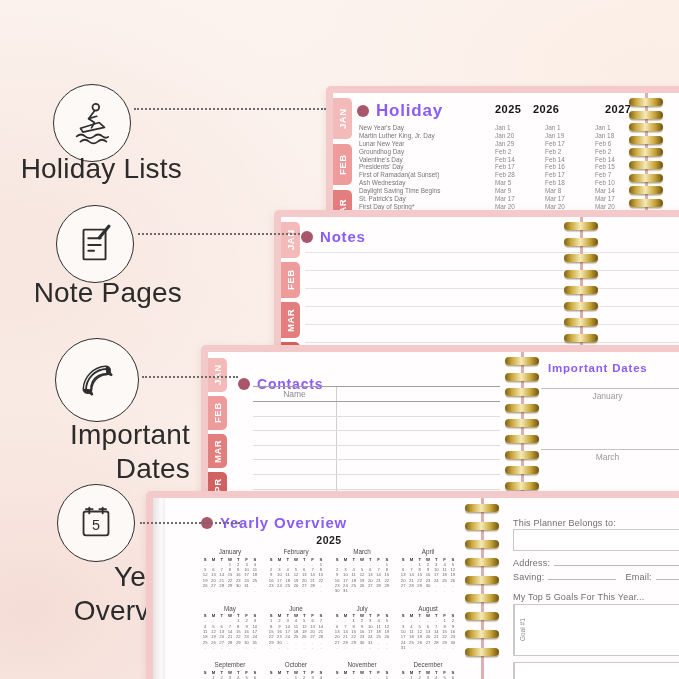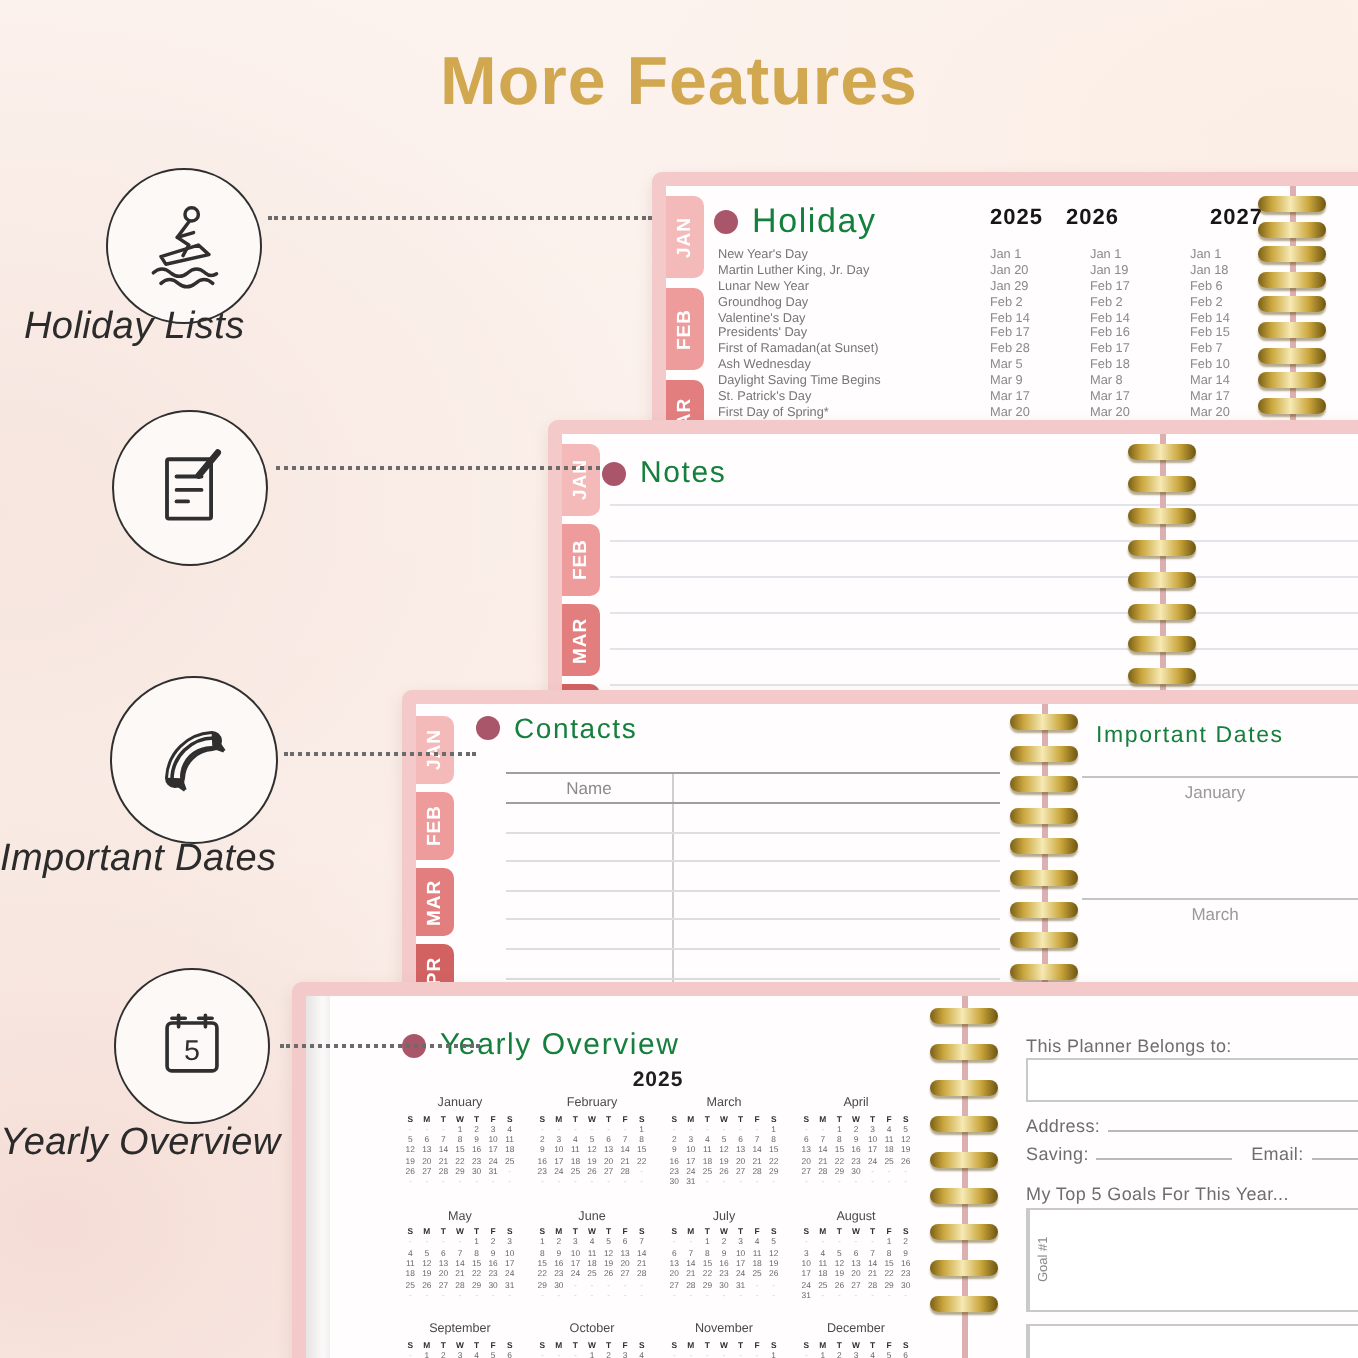--- a/index.html
+++ b/index.html
@@ -11,34 +11,34 @@
       radial-gradient(500px 300px at 96% 10%, #fbeee6 0%, rgba(251,238,230,0) 70%),
       linear-gradient(180deg,#fcf3ee 0%,#fbf0ea 60%,#faeee8 100%);}
   .abs{position:absolute;}
   
   .main-title{left:0;right:0;top:22px;text-align:center;font-size:34px;font-weight:800;
     color:#d1a850;letter-spacing:.5px;}
   
   .fcircle{width:76px;height:76px;border:1.7px solid #2f2f2f;border-radius:50%;
     background:#fdf9f6;display:flex;align-items:center;justify-content:center;}
   .fcircle svg{display:block;}
-  .flabel{text-align:left;font-size:19px;color:#2b2b2b;line-height:1.22;letter-spacing:.2px;font-style:italic;}
+  .flabel{text-align:right;font-size:28px;color:#2b2b2b;line-height:1.22;letter-spacing:.2px;}
   .dots{height:0;border-top:2.2px dotted #6b6b6b;z-index:10;}
   
   .card{background:#fffdfd;border:7px solid #f3c9c9;border-radius:5px;box-sizing:border-box;
     box-shadow:0 3px 8px rgba(160,110,110,.18);overflow:hidden;}
   .card .inner{position:absolute;inset:0;}
   .corner{position:absolute;width:38px;height:56px;top:-16px;left:-18px;z-index:6;
     border-left:11px solid #f6d97e;border-top:11px solid #f6d97e;
     border-top-left-radius:16px;border-bottom-left-radius:6px;}
   .tab{position:absolute;left:0;width:19px;border-radius:5px 0 0 5px;color:#fff;
     font-size:9.5px;font-weight:700;letter-spacing:.5px;display:flex;align-items:center;
     justify-content:center;writing-mode:vertical-rl;transform:rotate(180deg);z-index:4;}
   .bullet{width:12px;height:12px;border-radius:50%;background:#a9556a;display:inline-block;}
-  .ptitle{font-weight:400;color:#15803d;letter-spacing:.8px;}
+  .ptitle{font-weight:700;color:#8b5cf6;letter-spacing:.8px;}
   .trow{display:flex;align-items:center;gap:7px;}
   
   .spine{position:absolute;width:3px;background:#dcb0b0;top:0;bottom:0;}
   .spiral{position:absolute;display:flex;flex-direction:column;z-index:5;}
   .ring{width:34px;height:8px;border-radius:4px;flex:none;
     background:linear-gradient(90deg,#7a5f17,#caa63c 20%,#f6e9b4 48%,#caa63c 75%,#6d540f);
     box-shadow:0 1.5px 1px rgba(90,70,10,.45);}
   
   .yearhead{position:absolute;width:50px;padding-left:12px;font-size:11px;font-weight:700;
     color:#161616;letter-spacing:.5px;box-sizing:border-box;}
@@ -72,21 +72,20 @@
   .goalbox{display:flex;}
   .goaltag{width:14px;border-right:1px solid #c9c9c9;display:flex;align-items:center;
     justify-content:center;writing-mode:vertical-rl;transform:rotate(180deg);
     font-size:6.5px;color:#8a8a8a;}
 </style>
 </head>
 <body>
 
 <div id="stage">
 
-  <div class="abs main-title">More Features</div>
 
   <div class="abs fcircle" style="left:53px;top:84px;">
     <svg width="46" height="46" viewBox="0 0 48 48" fill="none" stroke="#2f2f2f" stroke-width="1.8" stroke-linecap="round" stroke-linejoin="round">
       <circle cx="28" cy="7.5" r="3.5"></circle>
       <path d="M26.5 11.5 L20.5 19.5 L26.5 23.5 L23.5 29"></path>
       <path d="M20.5 19.5 L29 17"></path>
       <path d="M12 29.5 L31.5 23.5 L37 28.5 L14.5 33.5 Z"></path>
       <path d="M8 38 q4.5 -4 9 0 q4.5 3.6 9 0 q4.5 -4 9 0 q3 2.5 6 .5"></path>
       <path d="M12 43.5 q4.5 -4 9 0 q4.5 3.6 9 0 q4.5 -4 9 0"></path>
     </svg>
@@ -97,20 +96,23 @@
   <div class="abs dots" style="left:134px;top:108px;width:192px;"></div>
 
   <div class="abs fcircle" style="left:56px;top:205px;">
     <svg width="46" height="46" viewBox="0 0 48 48" fill="none" stroke="#2f2f2f" stroke-width="2" stroke-linecap="round" stroke-linejoin="round">
       <rect x="12" y="9" width="23" height="31" rx="1"></rect>
       <path d="M17 18 L30 18"></path>
       <path d="M17 25 L30 25"></path>
       <path d="M17 31 L23 31"></path>
       <path d="M28.5 17.5 L38.5 5.5" stroke-width="3.4"></path>
     </svg>
+  </div>
+  <div class="abs flabel" style="left:12px;top:276px;width:170px;">
+    <div>Note Pages</div>
   </div>
   <div class="abs dots" style="left:138px;top:233px;width:162px;"></div>
 
   <div class="abs fcircle" style="left:55px;top:338px;width:82px;height:82px;">
     <svg width="48" height="48" viewBox="0 0 48 48" fill="none" stroke="#2f2f2f">
       <path d="M14.5 33 A 19.5 19.5 0 0 1 33 14.5" stroke-width="10" stroke-linecap="round"></path>
       <path d="M14.5 33 A 19.5 19.5 0 0 1 33 14.5" stroke-width="7" stroke="#fdf9f6" stroke-linecap="butt"></path>
       <path d="M14.5 33 A 19.5 19.5 0 0 1 33 14.5" stroke-width="10" stroke-linecap="round" stroke="none"></path>
       <path d="M13 34.5 A 21 21 0 0 1 34.5 13" stroke-width="1.8"></path>
       <path d="M19.5 39 A 14.5 14.5 0 0 1 39 19.5" stroke-width="1.8"></path>
@@ -274,21 +276,21 @@
   <div class="abs card" style="left:201px;top:345px;width:486px;height:168px;z-index:3;">
     <div class="corner"></div>
     <div class="inner">
       <div class="abs">
           <div class="tab" style="top: 6px; height: 34px; background: rgb(244, 185, 185);">JAN</div>
           <div class="tab" style="top: 44px; height: 34px; background: rgb(238, 155, 155);">FEB</div>
           <div class="tab" style="top: 82px; height: 34px; background: rgb(227, 126, 126);">MAR</div>
           <div class="tab" style="top: 120px; height: 34px; background: rgb(210, 97, 97);">APR</div>
           <div class="tab" style="top: 158px; height: 34px; background: rgb(194, 82, 82);">MAY</div>
         </div>
-      <div class="abs trow" style="left:30px;top:4px;">
+      <div class="abs trow" style="left:30px;top:24px;">
         <span class="bullet"></span>
         <span class="ptitle" style="font-size:14px;">Contacts</span>
       </div>
       <div class="abs ctable" style="left:45px;top:34px;width:247px;text-align:right;">
         <div class="chead">
           <div class="ccell-a">Name</div>
         </div>
         <div id="contact-rows">
             <div class="crow">
               <div class="ccell-a"></div>

